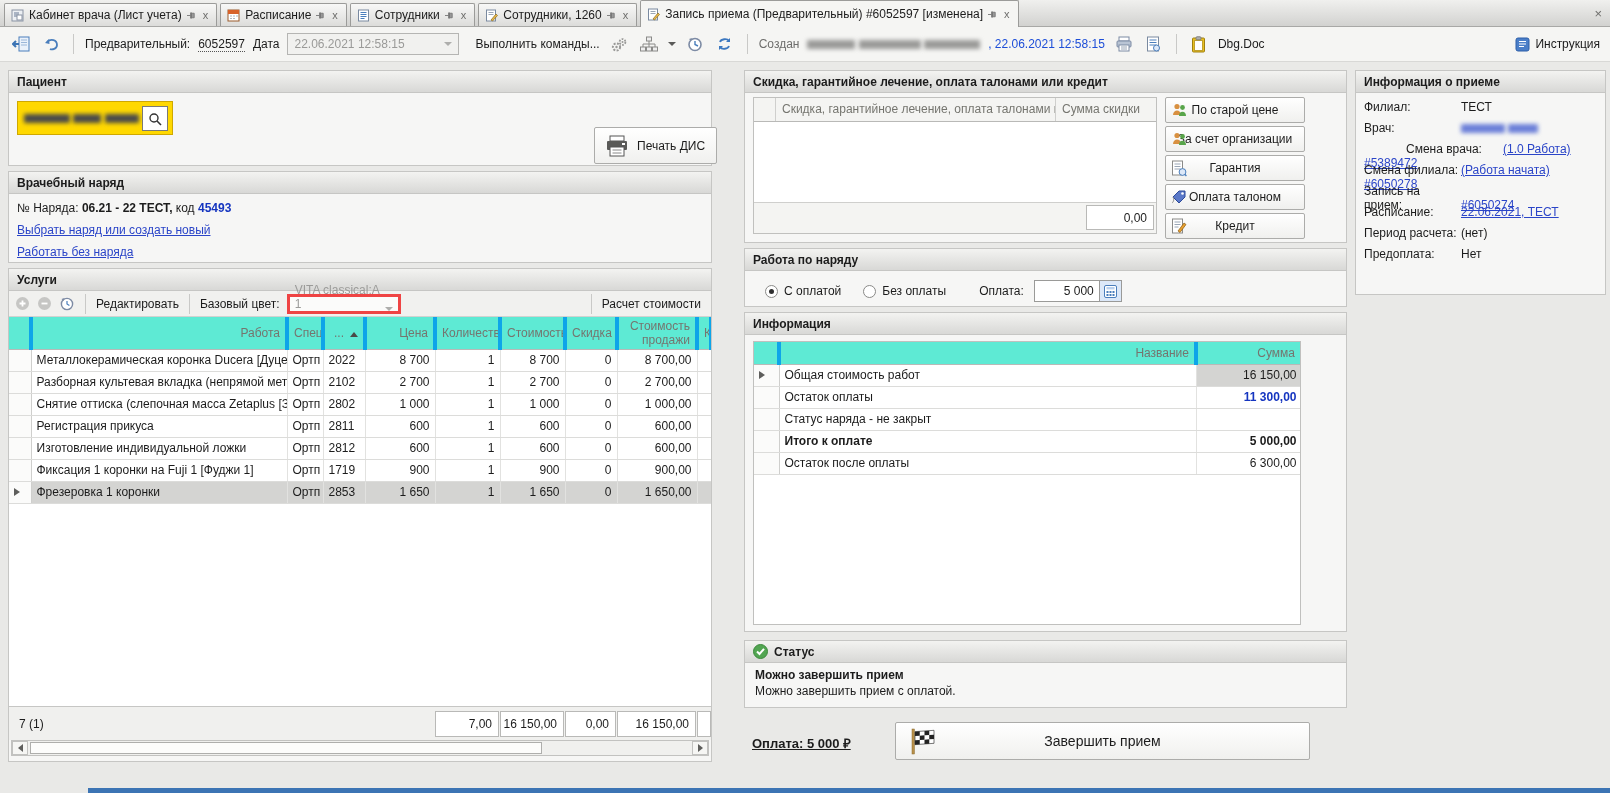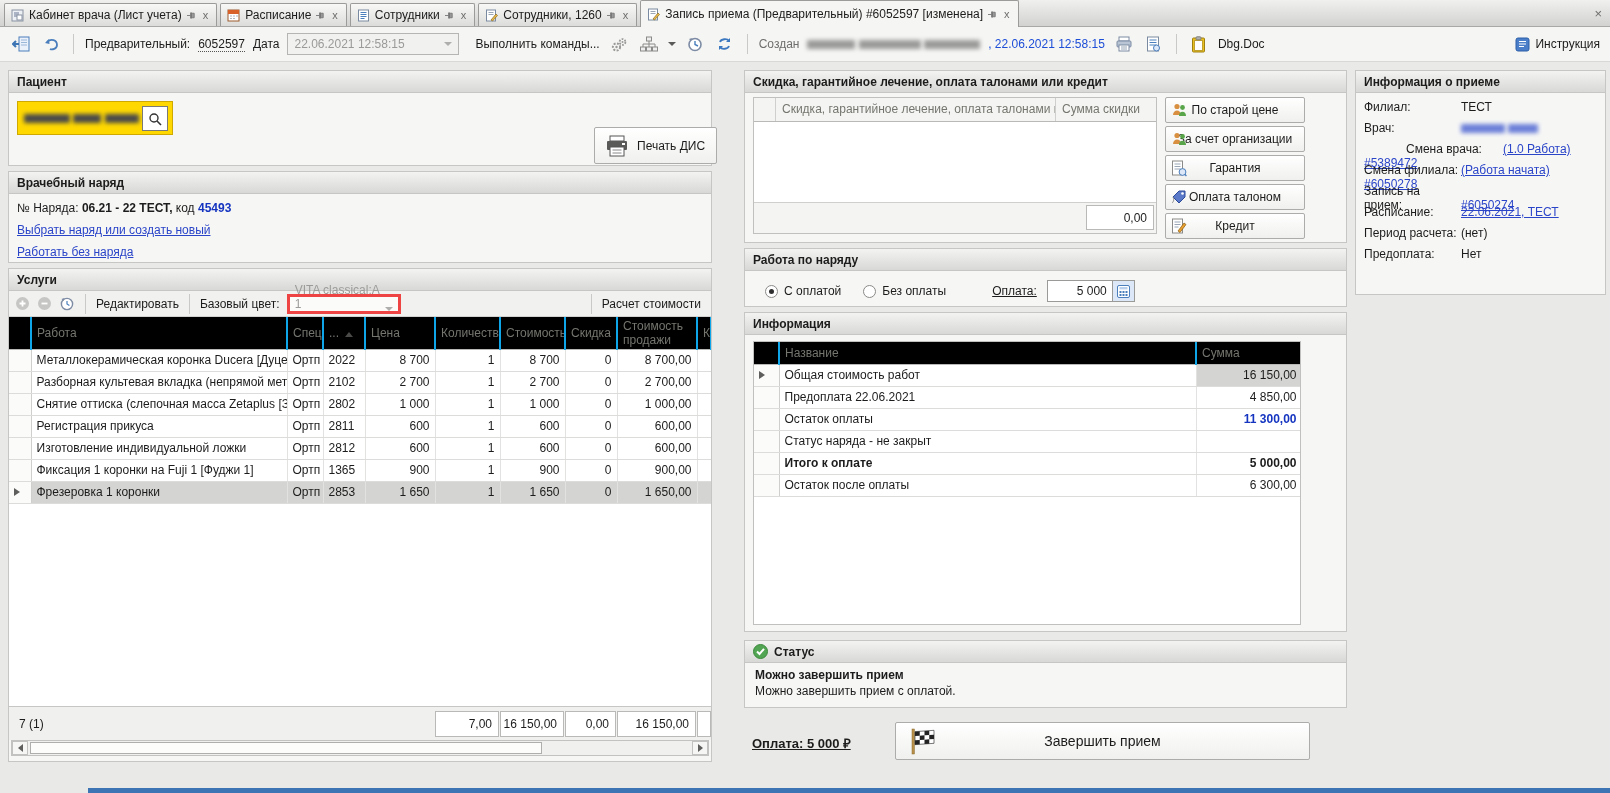--- a/index.html
+++ b/index.html
@@ -33,21 +33,21 @@
 .bold-blue { color:#1535c0; font-weight:bold; }
 .redact { display:inline-block; height:9px; border-radius:1px; background:#4a4a4a; filter:blur(2px); vertical-align:middle; }
 .redact.blue { background:#6b7fd8; }
 .redact.gray { background:#9a9a98; }
 
 
 .btn { background:linear-gradient(#ffffff,#f0f0ee); border:1px solid #acacaa; border-radius:2px; display:flex; align-items:center; cursor:pointer; }
 
 
 table.grid { border-collapse:collapse; table-layout:fixed; background:#fff; width:100%; }
-table.grid th { font-weight:normal; color:#75756f; text-align:left; padding:1px 5px; border-right:2px solid #0ea5e9; border-bottom:1px solid #b9b9b7; background:#000000; line-height:14px; vertical-align:middle; overflow:hidden; white-space:nowrap; }
+table.grid th { font-weight:normal; color:#75756f; text-align:right; padding:1px 5px; border-right:4px solid #0ea5e9; border-bottom:1px solid #b9b9b7; background:#5eead4; line-height:14px; vertical-align:middle; overflow:hidden; white-space:nowrap; }
 table.grid td { padding:1px 5px; border-right:1px solid #e2e2e0; border-bottom:1px solid #dcdcda; height:22px; white-space:nowrap; overflow:hidden; vertical-align:middle; background:#fff; }
 table.grid td.gut { background:#fbfbfa; border-right:1px solid #cfcfcd; }
 table.grid .num { text-align:right; }
 tr.sel td { background:#d4d4d2; }
 .row-arrow { width:0; height:0; border-top:4px solid transparent; border-bottom:4px solid transparent; border-left:6px solid #5e5e5c; display:inline-block; }
 .sort-asc { width:0; height:0; border-left:4px solid transparent; border-right:4px solid transparent; border-bottom:5px solid #4a4a48; display:inline-block; margin-left:6px; }
 
 
 .svc-toolbar { position:absolute; top:22px; left:0; right:0; height:26px; background:#f1f1ef; border-bottom:1px solid #d2d2d0; display:flex; align-items:center; padding:0 6px; gap:7px; }
 .combo { width:114px; height:20px; border:3px solid #ef4444; background:#fbfbfa; color:#9b9b99; display:flex; align-items:flex-end; justify-content:space-between; padding:0 5px; }
@@ -383,21 +383,21 @@
             <td class="num">1</td>
             <td class="num">600</td>
             <td class="num">0</td>
             <td class="num">600,00</td>
             <td></td>
           </tr>
       <tr>
             <td class="gut"></td>
             <td>Фиксация 1 коронки на Fuji 1 [Фуджи 1]</td>
             <td>Ортп</td>
-            <td>1365</td>
+            <td>1719</td>
             <td class="num">900</td>
             <td class="num">1</td>
             <td class="num">900</td>
             <td class="num">0</td>
             <td class="num">900,00</td>
             <td></td>
           </tr>
       <tr class="sel">
             <td class="gut" style="background:#fbfbfa;"><span class="row-arrow"></span></td>
             <td>Фрезеровка 1 коронки</td>
@@ -498,21 +498,21 @@
 
 <div class="panel" style="left:744px; top:248px; width:603px; height:59px;">
   <div class="phead">
       <span>Работа по наряду</span>
     </div>
   <div style="position:absolute; left:20px; top:31px; display:flex; align-items:center; gap:6px;">
     <span class="radio on"></span>
     <span>С оплатой</span>
     <span class="radio" style="margin-left:16px;"></span>
     <span>Без оплаты</span>
-    <span style="margin-left:40px;text-decoration:underline;">Оплата:</span>
+    <span style="margin-left:27px;">Оплата:</span>
     <span class="field" style="width:88px; margin-left:4px;">
       <span style="flex:1; text-align:right; padding-right:5px;">5 000</span>
       <span style="width:22px; height:20px; background:#dce8f8; border-left:1px solid #9a9a98; display:flex; align-items:center; justify-content:center; cursor:pointer;">
         <svg width="13" height="13" viewBox="0 0 13 13">
             <rect x="0.5" y="0.5" width="12" height="12" rx="1.5" fill="#fff" stroke="#4a7ebc"></rect>
             <rect x="2.5" y="2" width="8" height="2.4" fill="#b8d0ee"></rect>
             <g fill="#4a7ebc">
               <rect x="2.5" y="6" width="2" height="2"></rect>
               <rect x="5.5" y="6" width="2" height="2"></rect>
               <rect x="8.5" y="6" width="2" height="2"></rect>
@@ -543,25 +543,20 @@
         <th>Название</th>
         <th>Сумма</th>
       </tr>
       <tr>
             <td class="gut"><span class="row-arrow"></span></td>
             <td>Общая стоимость работ</td>
             <td class="num" style="background:#d4d4d2;">16 150,00</td>
           </tr>
       <tr>
             <td class="gut"></td>
-            <td>Предоплата 22.06.2021</td>
-            <td class="num">4 850,00</td>
-          </tr>
-      <tr>
-            <td class="gut"></td>
             <td>Остаток оплаты</td>
             <td class="num bold-blue">11 300,00</td>
           </tr>
       <tr>
             <td class="gut"></td>
             <td>Статус наряда - не закрыт</td>
             <td class="num"></td>
           </tr>
       <tr>
             <td class="gut"></td>

